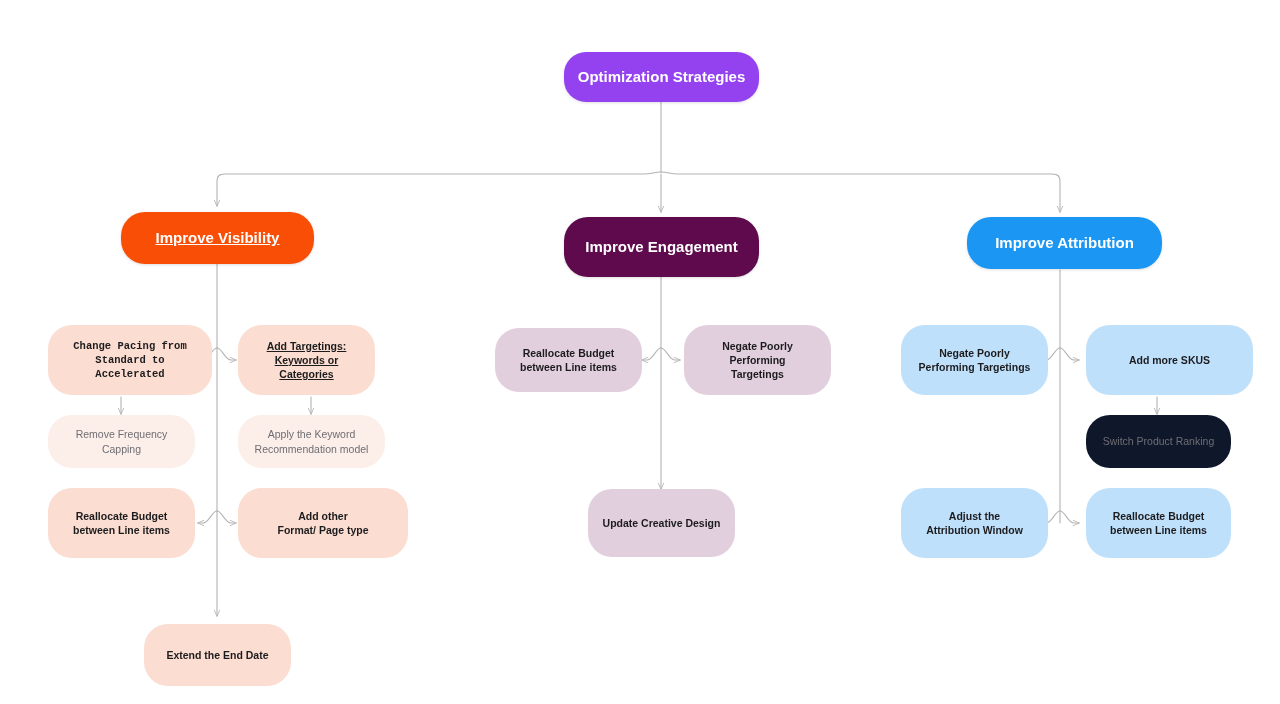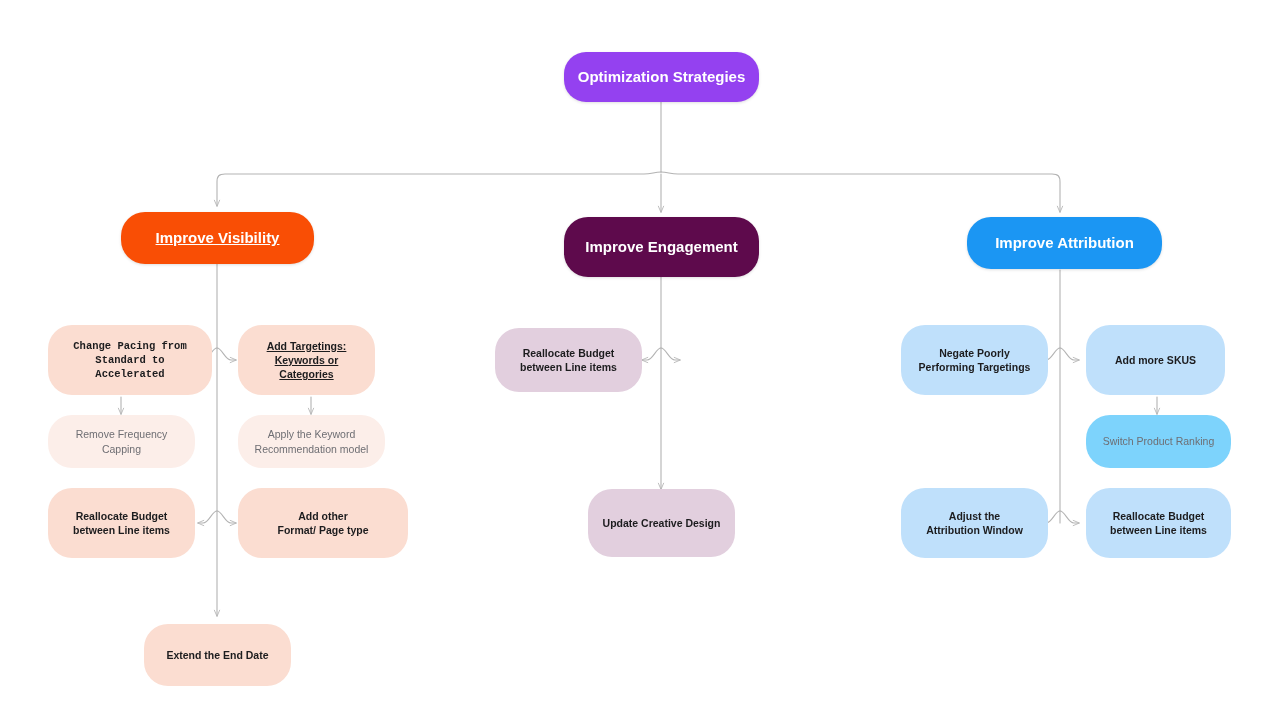--- a/index.html
+++ b/index.html
@@ -70,21 +70,21 @@
     color: #1c1c1e;
   }
   .n-leaf.muted {
     font-weight: normal;
     color: #6e6e73;
   }
   .fill-peach   { background: #FBDDD1; }
   .fill-peach-l { background: #FCEEE9; }
   .fill-mauve   { background: #E2CFDE; }
   .fill-blue    { background: #BFE0FB; }
-  .fill-grey    { background: #7dd3fc; }
+  .fill-grey    { background: #0f172a; }
 </style>
 </head>
 <body>
 
 <div id="canvas">
 
   <svg id="edges" viewBox="0 0 1280 704" xmlns="http://www.w3.org/2000/svg">
     <defs>
       <marker id="arw" viewBox="0 0 10 10" refX="8.5" refY="5" markerWidth="7" markerHeight="7" orient="auto-start-reverse">
         <path d="M 1 1.6 L 9 5 L 1 8.4" fill="none" stroke="#b3b3b3" stroke-width="1.1" stroke-linecap="round" stroke-linejoin="round"></path>
@@ -145,27 +145,29 @@
 between Line items</div>
 
   <div class="node n-leaf strong fill-peach" style="left:238px; top:488px; width:170px; height:70px;">Add other
 Format/ Page type</div>
 
   <div class="node n-leaf strong fill-peach" style="left:144px; top:588px; width:147px; height:62px;margin-top:36px;">Extend the End Date</div>
 
   <div class="node n-leaf strong fill-mauve" style="left:495px; top:328px; width:147px; height:64px;">Reallocate Budget
 between Line items</div>
 
+  <div class="node n-leaf strong fill-mauve" style="left:684px; top:325px; width:147px; height:70px;">Negate Poorly Performing
+Targetings</div>
 
   <div class="node n-leaf strong fill-mauve" style="left:588px; top:489px; width:147px; height:68px;">Update Creative Design</div>
 
   <div class="node n-leaf strong fill-blue" style="left:901px; top:325px; width:147px; height:70px;">Negate Poorly
 Performing Targetings</div>
 
-  <div class="node n-leaf strong fill-blue" style="left:1086px; top:325px; width:139px; height:70px;text-align:center;">Add more SKUS</div>
+  <div class="node n-leaf strong fill-blue" style="left:1086px; top:325px; width:167px; height:70px;text-align:center;">Add more SKUS</div>
 
   <div class="node n-leaf muted fill-grey" style="left:1086px; top:415px; width:145px; height:53px;">Switch Product Ranking</div>
 
   <div class="node n-leaf strong fill-blue" style="left:901px; top:488px; width:147px; height:70px;">Adjust the
 Attribution Window</div>
 
   <div class="node n-leaf strong fill-blue" style="left:1086px; top:488px; width:145px; height:70px;">Reallocate Budget
 between Line items</div>
 
 </div>

